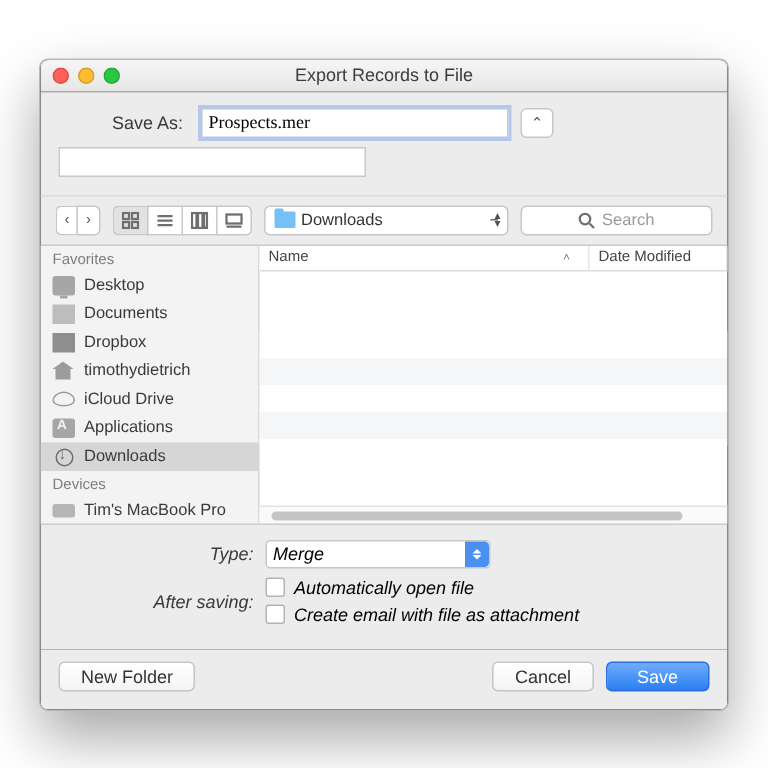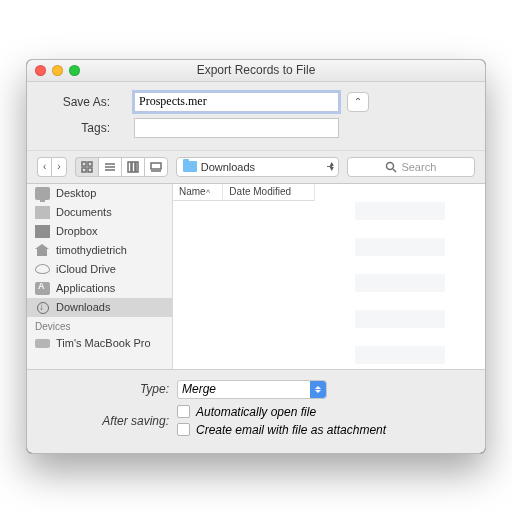--- a/index.html
+++ b/index.html
@@ -28,21 +28,21 @@
   }
   .traffic { display: flex; gap: 6px; }
   .dot { width: 11px; height: 11px; border-radius: 50%; border: 0.5px solid rgba(0,0,0,0.15);}
   .dot.red { background:#ff5f57;} .dot.yellow{background:#febc2e;} .dot.green{background:#28c840;}
   .title { position:absolute; left:0; right:0; text-align:center; font-size:12px; color:#3c3c3c;}
   .upper {
     padding: 10px 12px 6px;
     background:#ececec;
   }
   .formrow { display:flex; align-items:center; margin-bottom:6px; }
-  .formrow label { width:95px; text-align:right; padding-right:24px; color:#3a3a3a; font-size:12px;}
+  .formrow label { width:95px; text-align:right; padding-right:12px; color:#3a3a3a; font-size:12px;}
   .textinput {
     flex:1; height:20px; max-width:205px;
     background:#fff; border:1px solid #b8c6e0; border-radius:0;
     padding:0 4px; font-size:12px;
     box-shadow: 0 0 0 2px rgba(84,136,231,0.35);
     font-family: Liberation Serif, serif;
   }
   .textinput.noglow { box-shadow:none; border:1px solid #c7c7c7; }
   .expand-btn {
     width:22px; height:20px; margin-left:8px;
@@ -106,21 +106,21 @@
   .sicon.app { background:#a6a6a6; border-radius:2px;}
   .sicon.app::before{content:"A";position:absolute;left:3px;top:-1px;color:#f3f3f3;font-size:9px;font-weight:bold;}
   .sicon.down { background:none;}
   .sicon.down::before{content:"";position:absolute;left:2px;top:1px;width:10px;height:10px;border:1.5px solid #6c6c6c;border-radius:50%;}
   .sicon.down::after{content:"↓";position:absolute;left:4px;top:0;font-size:10px;color:#6c6c6c;}
   .sicon.drop{ background:#8e8e8e;}
   .sicon.lap{ background:#b5b5b5;border-radius:2px;height:9px;}
   .sicon.home{ background:none;}
   .sicon.home::before{content:"";position:absolute;left:2px;top:4px;width:10px;height:8px;background:#9c9c9c;}
   .sicon.home::after{content:"";position:absolute;left:0;top:0;border-left:7px solid transparent;border-right:7px solid transparent;border-bottom:5px solid #9c9c9c;}
-  .filepane { flex:1; display:flex; flex-direction:row;gap:40px; }
+  .filepane { flex:1; display:flex; flex-direction:column;gap:40px; }
   .colheads {
     display:flex; height:17px; background:#fff;
     border-bottom:1px solid #dcdcdc; font-size:10px; color:#444;
   }
   .colheads div { padding:2px 6px; border-right:1px solid #e5e5e5;}
   .namecol { flex:1; display:flex; align-items:center;}
   .datecol { width:92px;}
   .sortarr { margin-left:auto; margin-right:6px; font-size:8px; color:#777;}
   .rows { flex:1; background:repeating-linear-gradient(#fff 0 18px,#f4f6f8 18px 36px);}
   .sb-horiz { height:12px; background:#fafafa; border-top:1px solid #e3e3e3; position:relative;}
@@ -177,21 +177,20 @@
 
   <div class="upper">
     <div class="formrow">
       <label>Save As:</label>
       <input class="textinput" value="Prospects.mer" style="">
       <div class="expand-btn">
         <span>⌃</span>
       </div>
     </div>
     <div class="formrow">
-      <label>Tags:</label>
       <input class="textinput noglow" value="" style="">
     </div>
   </div>
 
   <div class="toolbar">
     <div class="seggroup">
       <div class="btn">
           <span>‹</span>
         </div>
       <div class="btn">
@@ -237,20 +236,21 @@
       <svg class="mini" viewBox="0 0 12 12">
           <circle cx="5" cy="5" r="3.5"></circle>
           <line x1="8" y1="8" x2="11" y2="11"></line>
         </svg>
       <span>Search</span>
     </div>
   </div>
 
   <div class="panels">
     <div class="sidebar">
+      <div class="side-head">Favorites</div>
       <div class="side-item">
           <span class="sicon disp"></span>
           <span>Desktop</span>
         </div>
       <div class="side-item">
           <span class="sicon doc"></span>
           <span>Documents</span>
         </div>
       <div class="side-item">
           <span class="sicon drop"></span>
@@ -308,14 +308,20 @@
           <span>Automatically open file</span>
         </label>
         <label style="display:flex;align-items:flex-start;">
           <span class="checkbox"></span>
           <span>Create email with file as attachment</span>
         </label>
       </div>
     </div>
   </div>
 
+  <div class="footer">
+    <div class="pushbtn">New Folder</div>
+    <div class="spacer"></div>
+    <div class="pushbtn" style="margin-right:8px;">Cancel</div>
+    <div class="pushbtn primary">Save</div>
+  </div>
 
 </div>
 
 </body></html>

